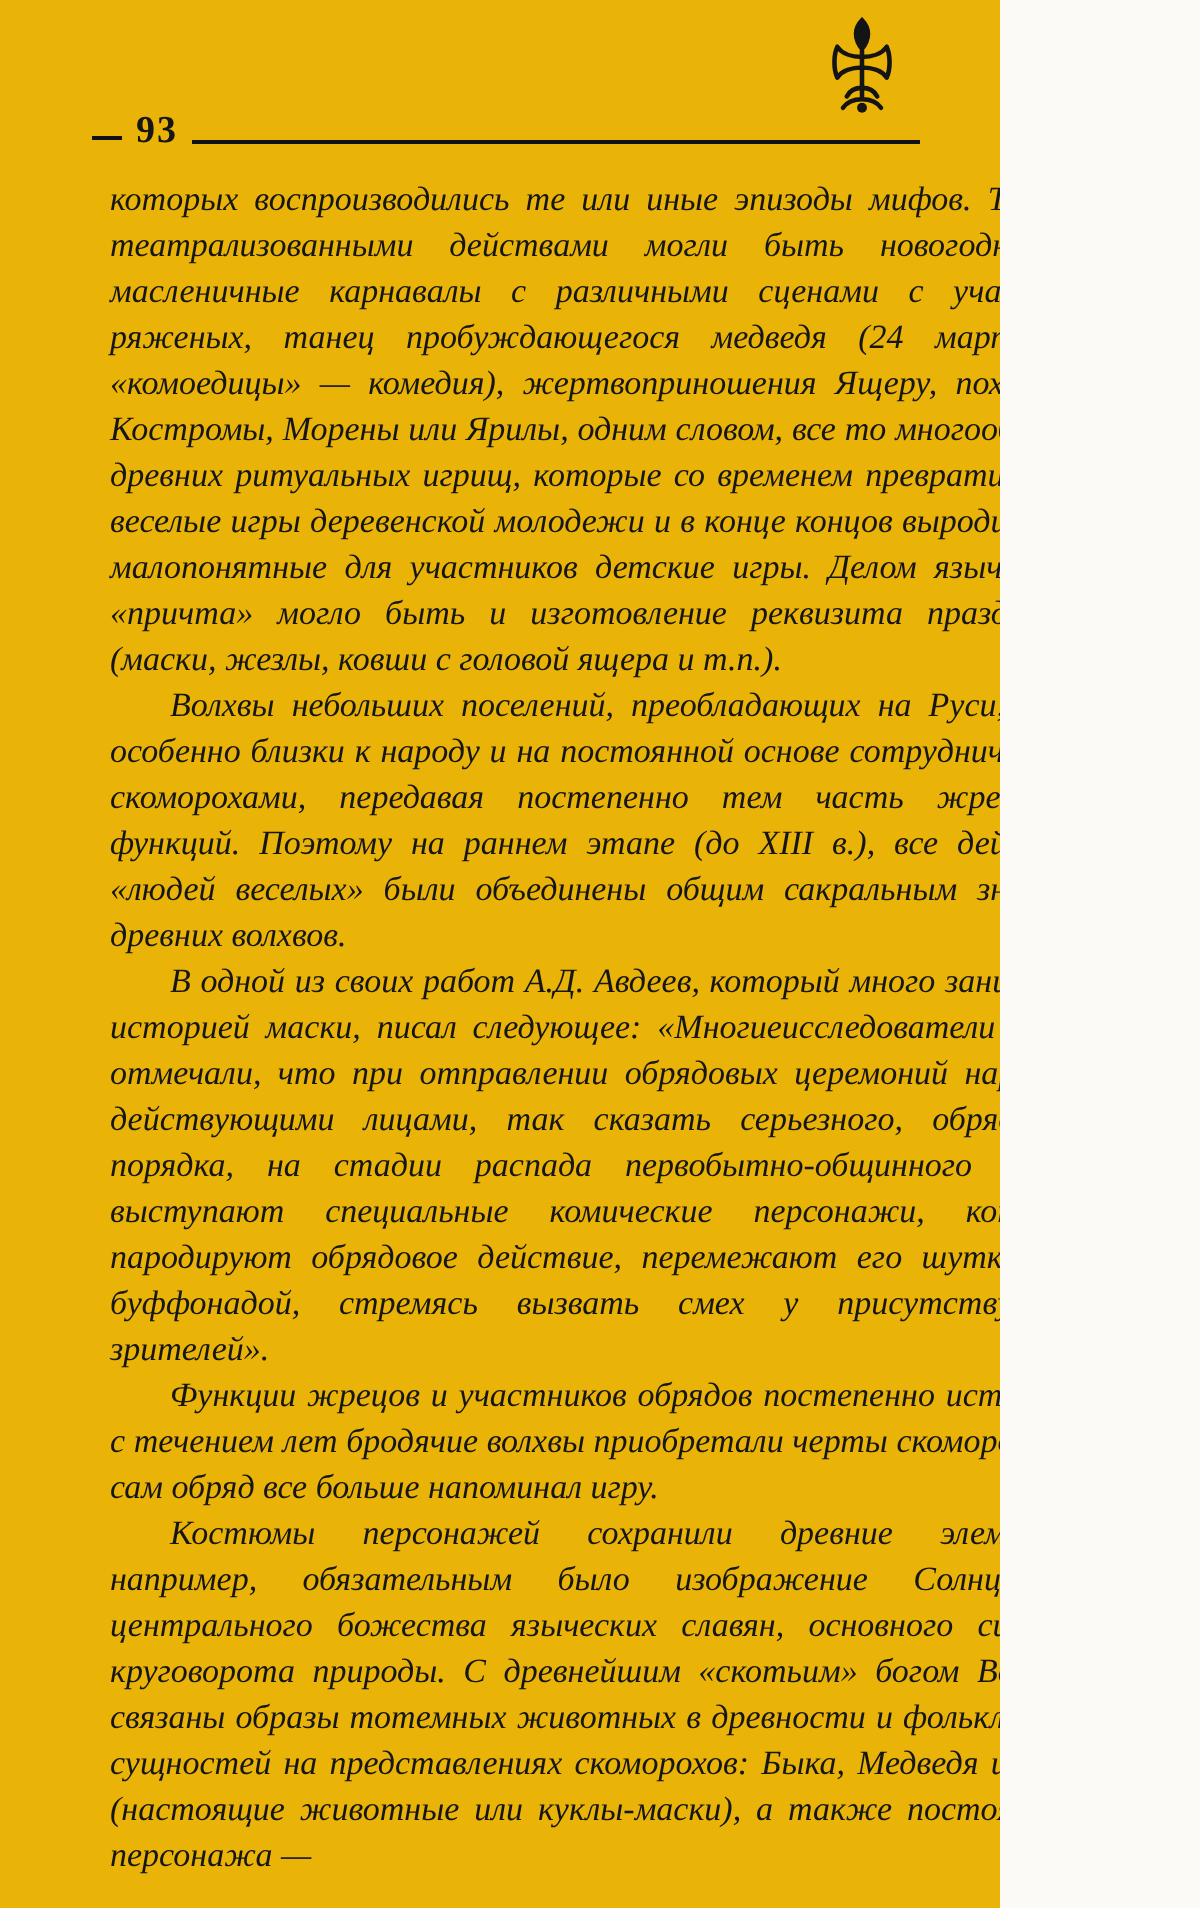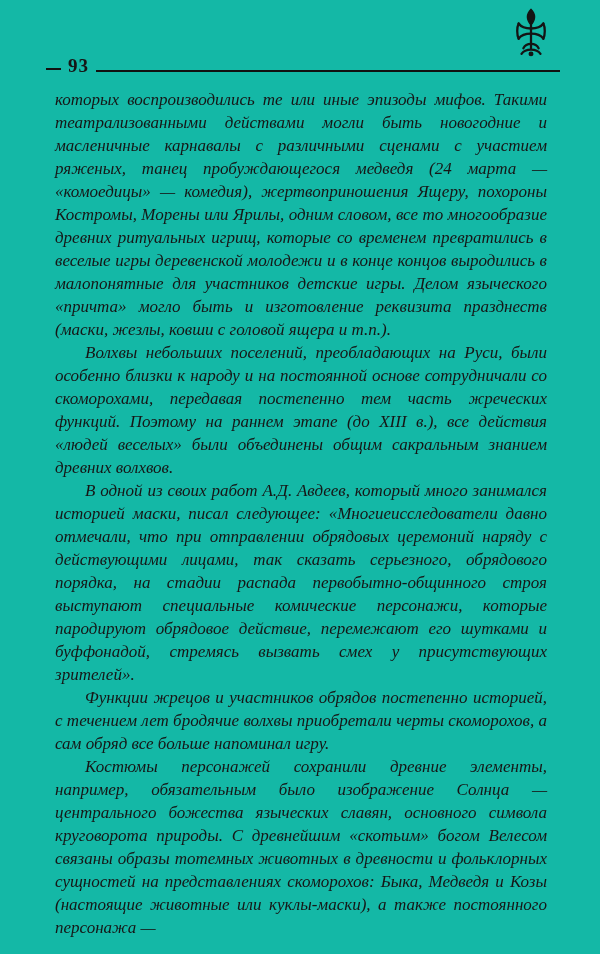--- a/index.html
+++ b/index.html
@@ -5,24 +5,24 @@
   html, body { margin: 0; padding: 0; }
   body {
     width: 600px;
     height: 954px;
     background: #fbfaf7;
     font-family: "Liberation Serif", "DejaVu Serif", serif;
     color: #161616;
   }
   .page {
     position: relative;
-    width: 600px;
+    width: 500px;
     height: 954px;
     overflow: hidden;
-    background: #14b8a6;
+    background: #eab308;
   }
   .emblem {
     position: absolute;
     top: 6px;
     right: 50px;
     width: 38px;
     height: 54px;
   }
   .pageno-row {
     position: absolute;

